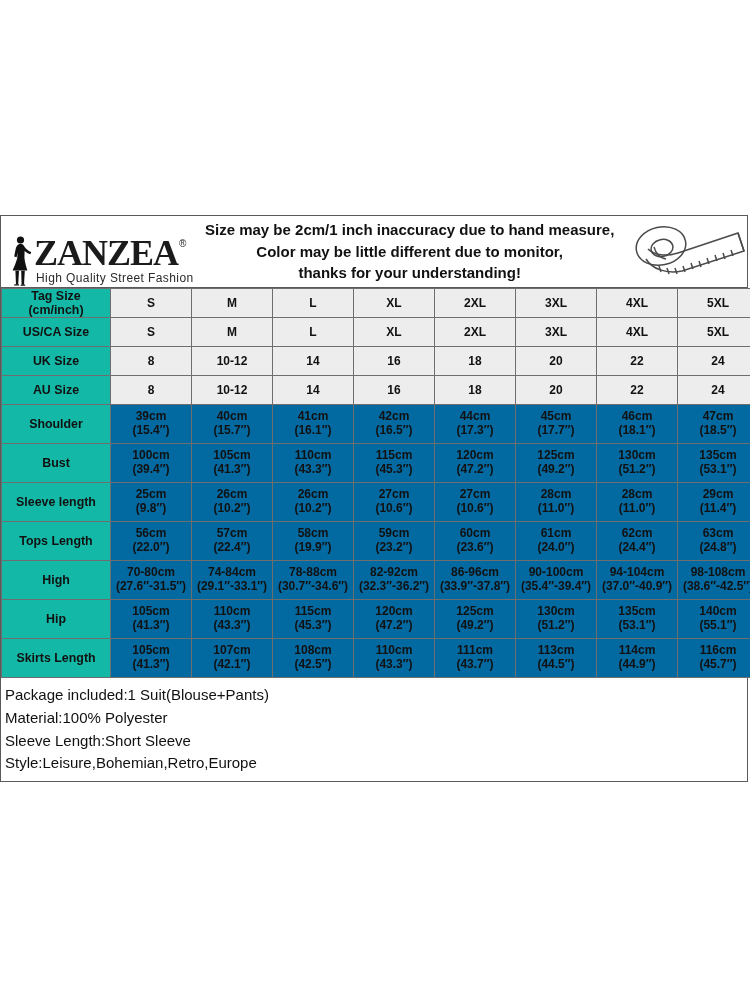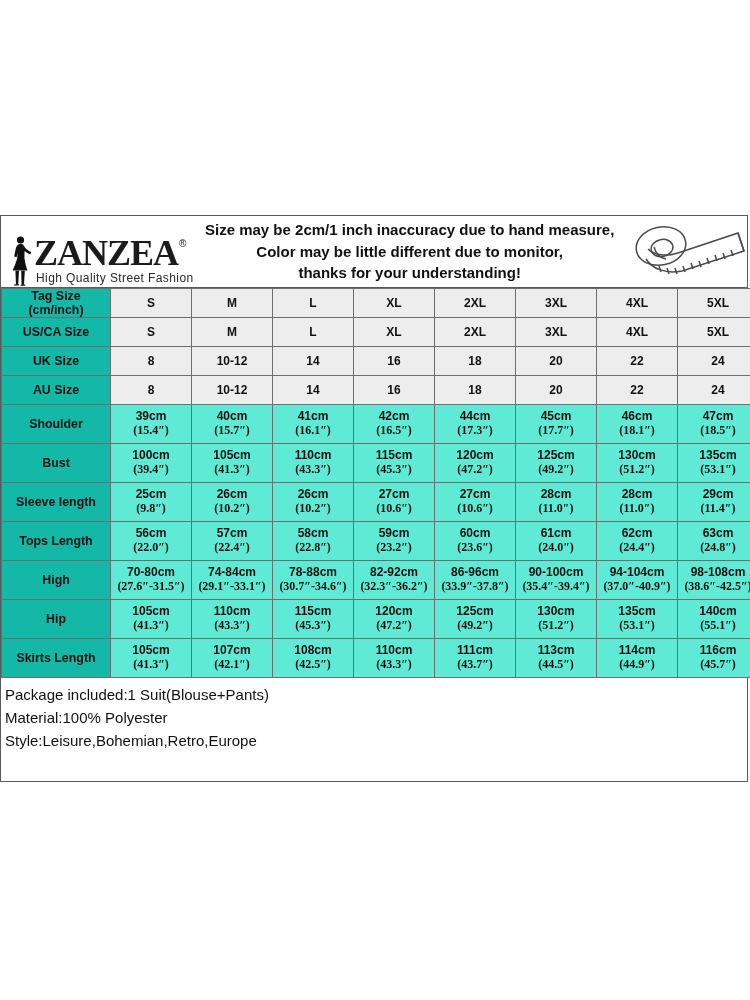--- a/index.html
+++ b/index.html
@@ -121,23 +121,23 @@
   }
   table.size-table td.rowlabel {
     background: #14b8a6;
     font-size: 12.4px;
     font-weight: 700;
   }
   td.rowlabel .sub { display: block; text-align: center; }
   table.size-table tr.size-row td { height: 28px; }
   table.size-table tr.meas-row td { height: 38px; }
   .val-cm { display: block; line-height: 1.15; }
-  .val-in { display: block; line-height: 1.15; font-family: Liberation Serif, serif; }
+  .val-in { display: block; line-height: 1.15; }
   tr.size-row td:not(.rowlabel) { background: #ededed; }
-  tr.meas-row td:not(.rowlabel) { background: #5eead4; }
+  tr.meas-row td:not(.rowlabel) { background: #0369a1; }
   td.rowlabel { border-left: none; }
 
   
   .footer-block {
     padding: 6px 4px 8px 4px;
     font-size: 15px;
     line-height: 1.52;
     color: #111111;
   }
   .footer-block div { white-space: nowrap; }
@@ -360,21 +360,21 @@
         <td>
             <span class="val-cm">56cm</span>
             <span class="val-in">(22.0″)</span>
           </td>
         <td>
             <span class="val-cm">57cm</span>
             <span class="val-in">(22.4″)</span>
           </td>
         <td>
             <span class="val-cm">58cm</span>
-            <span class="val-in">(22.8″)</span>
+            <span class="val-in">(19.9″)</span>
           </td>
         <td>
             <span class="val-cm">59cm</span>
             <span class="val-in">(23.2″)</span>
           </td>
         <td>
             <span class="val-cm">60cm</span>
             <span class="val-in">(23.6″)</span>
           </td>
         <td>
@@ -497,16 +497,17 @@
             <span class="val-cm">116cm</span>
             <span class="val-in">(45.7″)</span>
           </td>
       </tr>
     </tbody>
   </table>
 
   <div class="footer-block">
     <div>Package included:1 Suit(Blouse+Pants)</div>
     <div>Material:100% Polyester</div>
+    <div>Sleeve Length:Short Sleeve</div>
     <div>Style:Leisure,Bohemian,Retro,Europe</div>
   </div>
 
 </div>
 
 </body></html>

